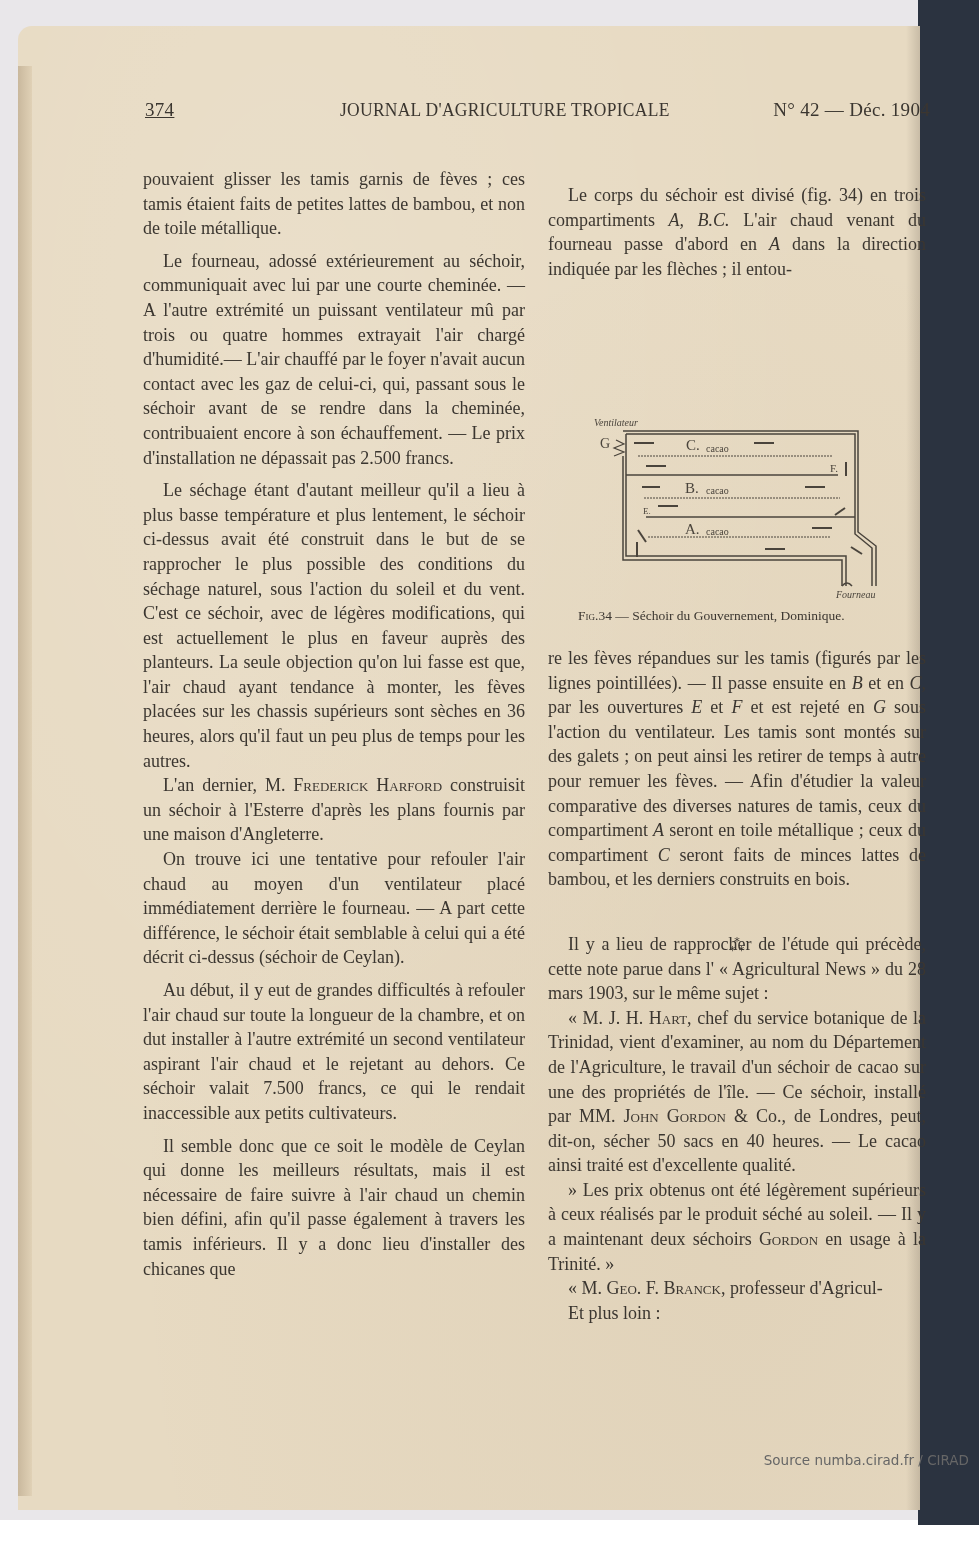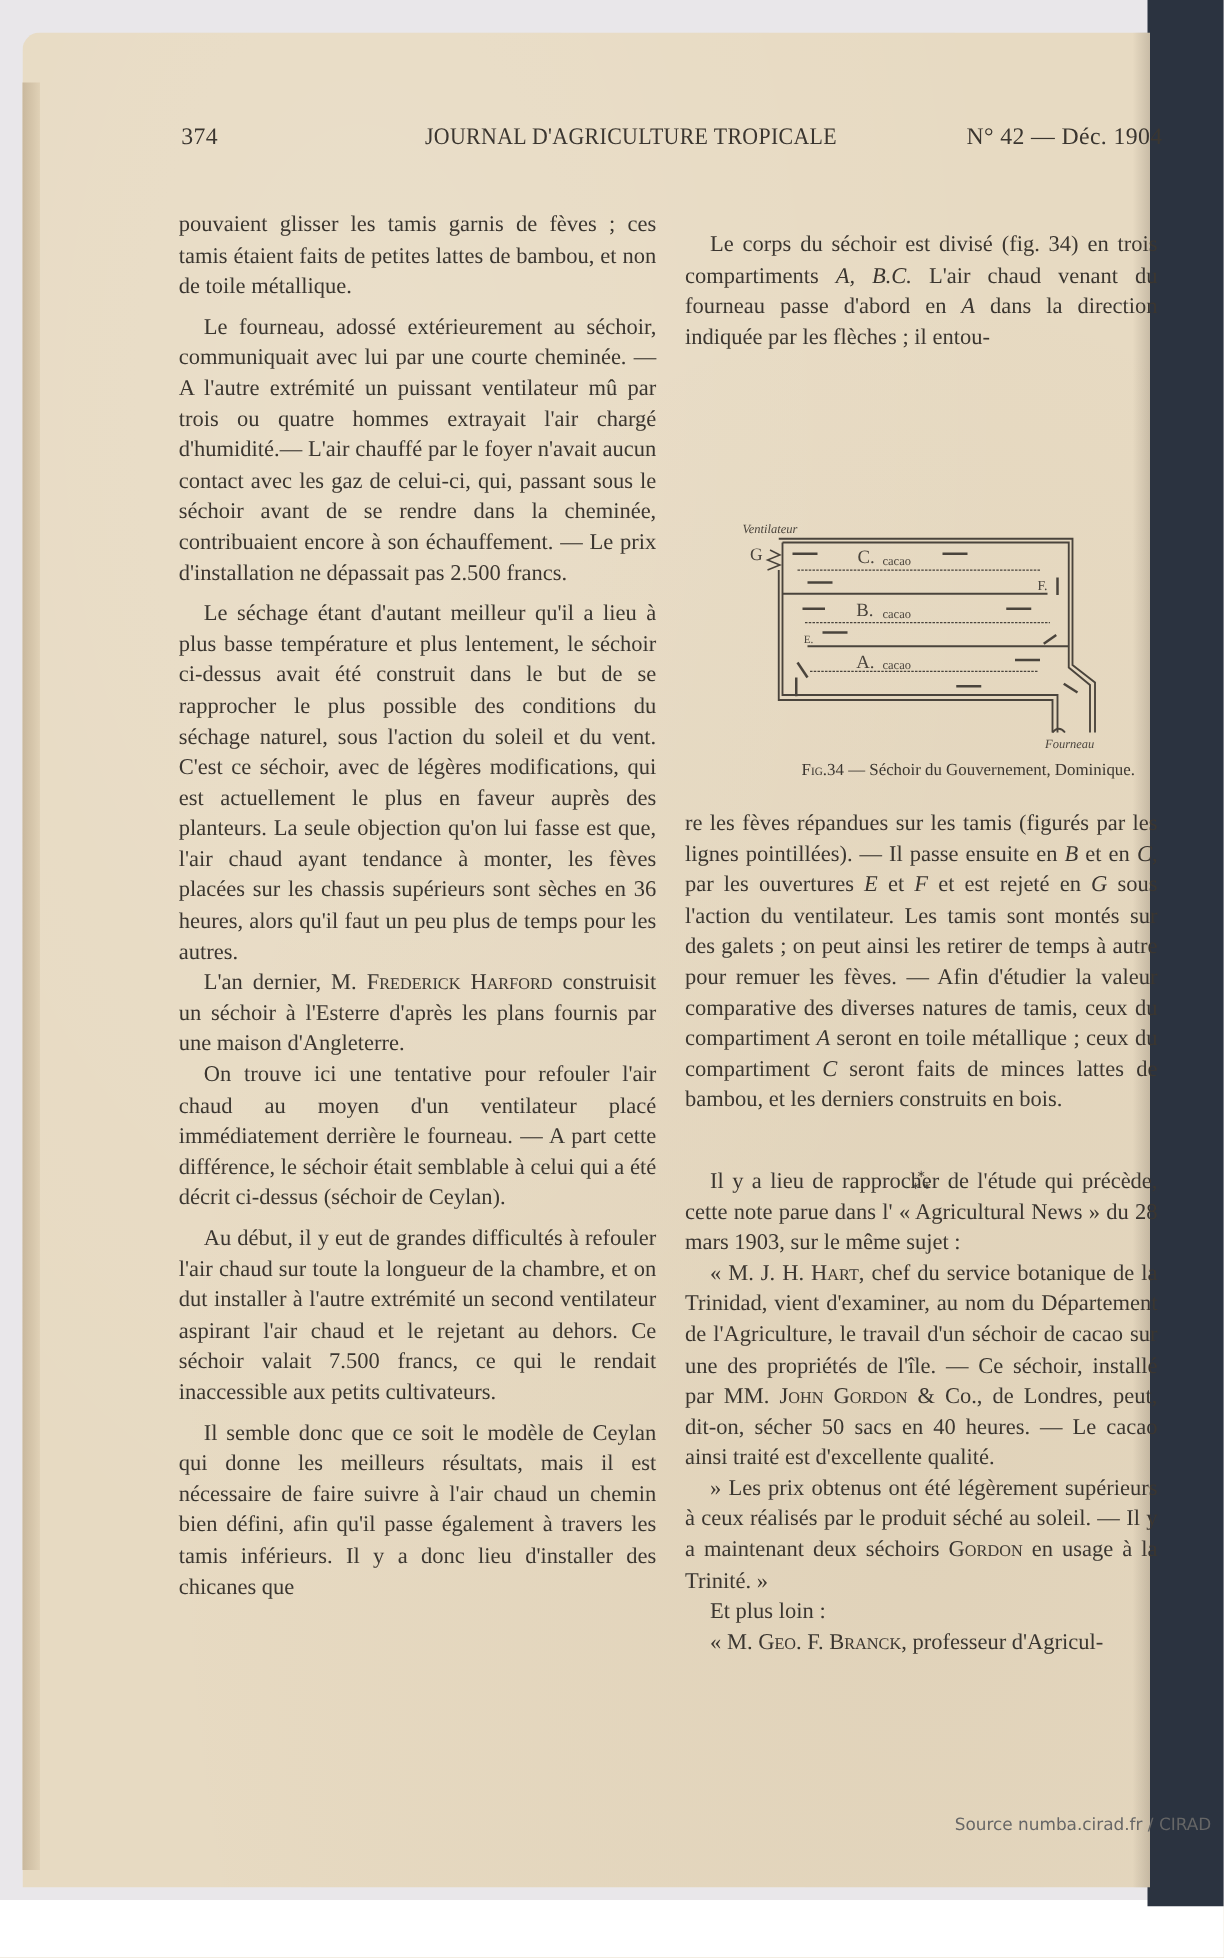--- a/index.html
+++ b/index.html
@@ -30,40 +30,40 @@
   }
   .page-right-shadow {
     position:absolute; right:0; top:0; width:14px; height:100%;
     background:linear-gradient(to right, rgba(0,0,0,0), rgba(60,50,40,0.18));
   }
   .ink { color:#3b3630; }
   .header {
     position:absolute; top:99px; left:145px; width:785px; height:26px;
     font-family:"Liberation Serif", serif; font-size:19px; letter-spacing:0.3px;
   }
-  .header .pageno { position:absolute; left:0; top:0; }
+  .header .pageno { position:absolute; left:0; top:0;text-decoration:underline; }
   .header .title { position:absolute; left:195px; top:0; transform:scaleX(0.92); transform-origin:left; }
   .header .issue { position:absolute; right:0; top:0;font-family:Liberation Serif, serif; }
   .sc { font-variant:small-caps; }
   .col {
     position:absolute; font-family:"Liberation Serif", serif;
     font-size:18px; line-height:24.6px;
   }
   .col p { margin:0; text-align:justify; text-align-last:left; }
   .col p.ind { text-indent:20px; }
   .col .gap { height:8px; }
   .col-left { left:143px; top:167px; width:382px; }
   .col-right-top { left:548px; top:167px; width:378px; }
   .col-right-bottom { left:548px; top:646px; width:378px; }
   .figure {
     position:absolute; left:590px; top:410px; width:310px; height:210px;text-align:right;
   }
   .fig-caption {
     position:absolute; left:578px; top:608px; width:330px;
-    font-family:"Liberation Serif", serif; font-size:13.5px; color:#3b3630;text-align:right;
+    font-family:"Liberation Serif", serif; font-size:13.5px; color:#3b3630;
   }
   .asterism {
     position:absolute; left:717px; top:937px; width:40px; text-align:center;
     font-size:11px; line-height:9px; color:#3b3630;
   }
   .source {
     position:absolute; right:10px; top:1452px;
     font-family:"DejaVu Sans", sans-serif; font-size:13.5px; color:#666666;
   }
   i { font-style:italic; }
@@ -156,19 +156,19 @@
   </svg>
 </div>
 <div class="fig-caption"><span class="sc">Fig.</span><span>34 — Séchoir du Gouvernement, Dominique.</span></div>
 
 <div class="col col-right-bottom ink">
   <p><span>re les fèves répandues sur les tamis (figurés par les lignes pointillées). — Il passe ensuite en </span><i>B</i><span> et en </span><i>C</i><span>, par les ouvertures </span><i>E</i><span> et </span><i>F</i><span> et est rejeté en </span><i>G</i><span> sous l'action du ventilateur. Les tamis sont montés sur des galets ; on peut ainsi les retirer de temps à autre pour remuer les fèves. — Afin d'étudier la valeur comparative des diverses natures de tamis, ceux du compartiment </span><i>A</i><span> seront en toile métallique ; ceux du compartiment </span><i>C</i><span> seront faits de minces lattes de bambou, et les derniers construits en bois.</span></p>
   <div style="height:40px"></div>
   <p class="ind">Il y a lieu de rapprocher de l'étude qui précède, cette note parue dans l' « Agricultural News » du 28 mars 1903, sur le même sujet :</p>
   <p class="ind"><span>« M. J. H. </span><span class="sc">Hart</span><span>, chef du service botanique de la Trinidad, vient d'examiner, au nom du Département de l'Agriculture, le travail d'un séchoir de cacao sur une des propriétés de l'île. — Ce séchoir, installé par MM. </span><span class="sc">John Gordon</span><span> &amp; Co., de Londres, peut, dit-on, sécher 50 sacs en 40 heures. — Le cacao ainsi traité est d'excellente qualité.</span></p>
   <p class="ind"><span>» Les prix obtenus ont été légèrement supérieurs à ceux réalisés par le produit séché au soleil. — Il y a maintenant deux séchoirs </span><span class="sc">Gordon</span><span> en usage à la Trinité. »</span></p>
+  <p class="ind"><span>« M. </span><span class="sc">Geo. F. Branck</span><span>, professeur d'Agricul-</span></p>
   <p class="ind">Et plus loin :</p>
-  <p class="ind"><span>« M. </span><span class="sc">Geo. F. Branck</span><span>, professeur d'Agricul-</span></p>
 </div>
 
 <div class="asterism">*<br>* *</div>
 
 <div class="source">Source numba.cirad.fr / CIRAD</div>
 
 </body></html>

